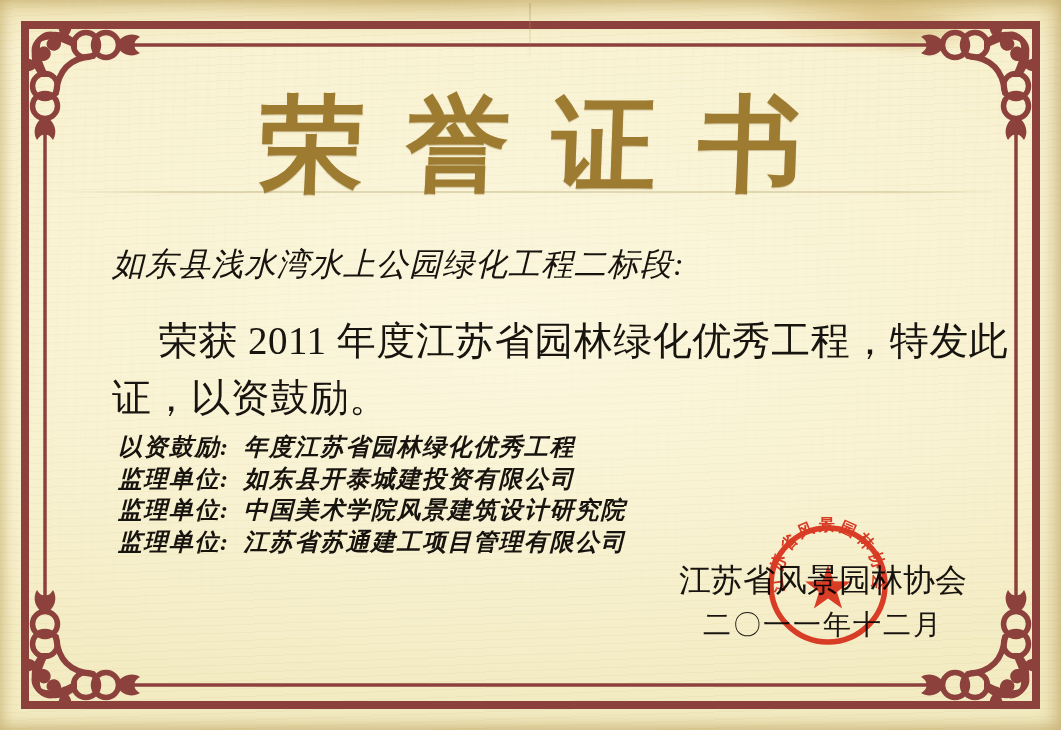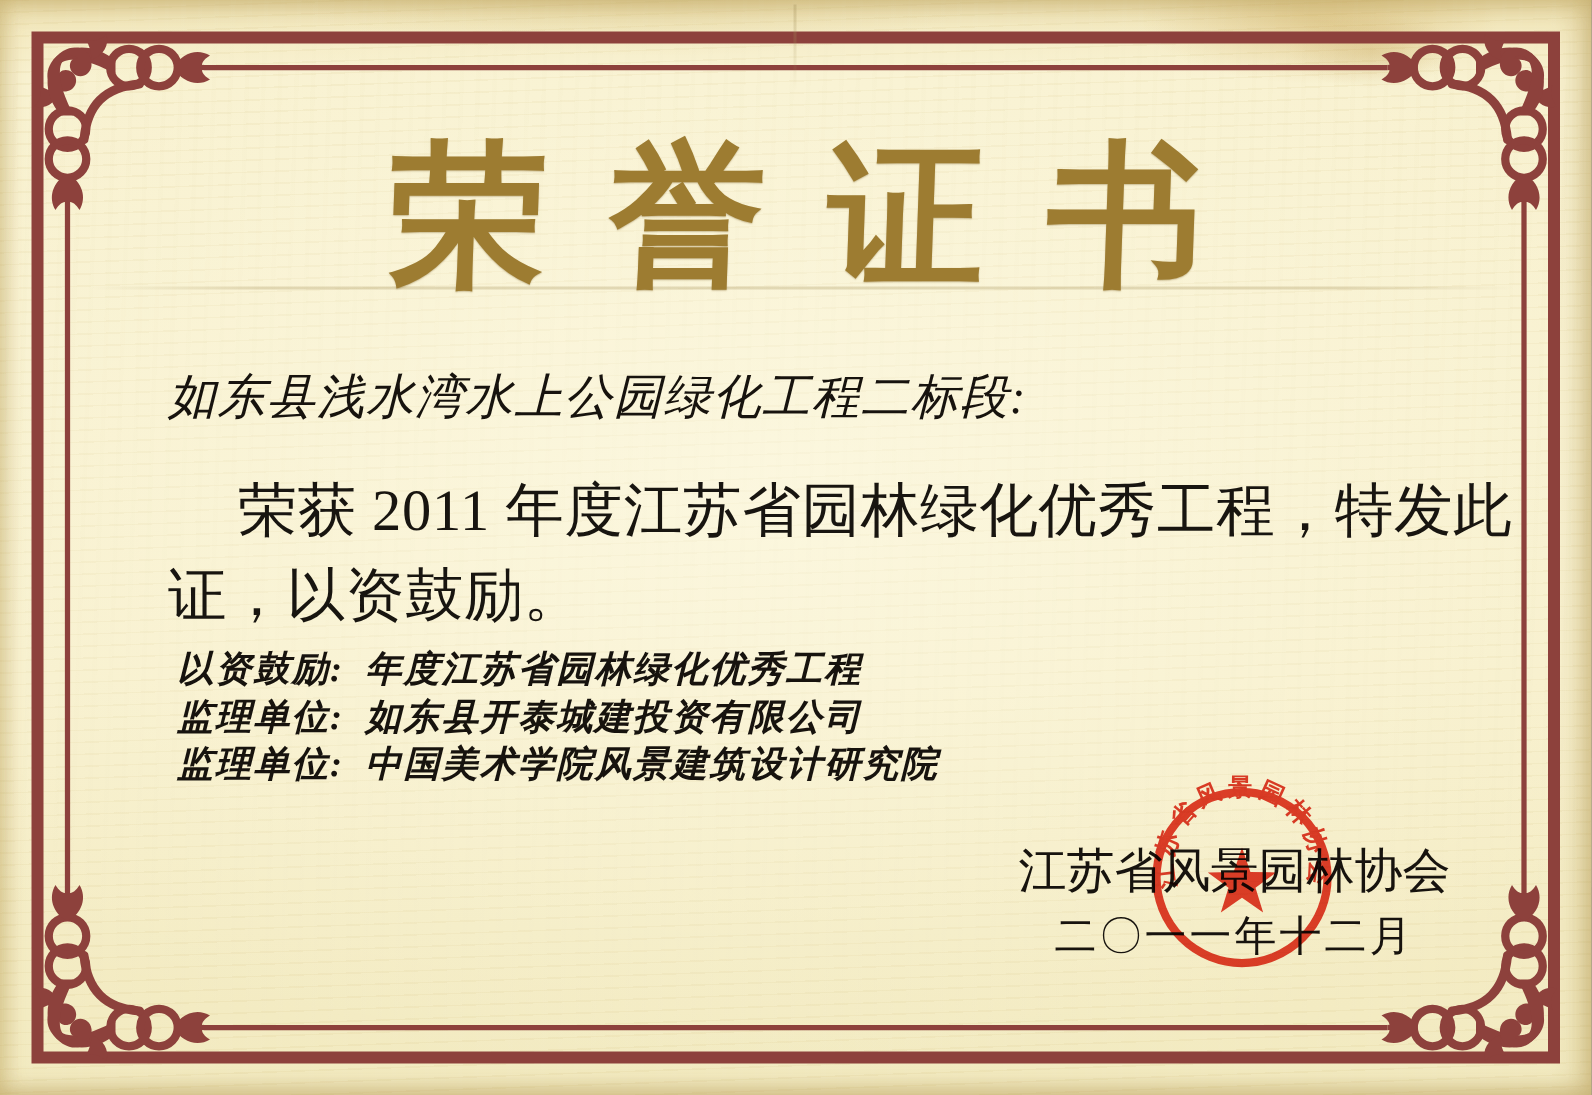--- a/index.html
+++ b/index.html
@@ -135,20 +135,23 @@
   <div class="units">
     <div class="row">
       <span class="label">以资鼓励:</span><span class="value">年度江苏省园林绿化优秀工程</span>
     </div>
     <div class="row">
       <span class="label">监理单位:</span><span class="value">如东县开泰城建投资有限公司</span>
     </div>
     <div class="row">
       <span class="label">监理单位:</span><span class="value">中国美术学院风景建筑设计研究院</span>
     </div>
+    <div class="row">
+      <span class="label">监理单位:</span><span class="value">江苏省苏通建工项目管理有限公司</span>
+    </div>
   </div>
 
   <div class="issuer-block">
     <div class="issuer">江苏省风景园林协会</div>
     <div class="issue-date">二〇一一年十二月</div>
   </div>
 
   <svg class="seal" viewBox="0 0 152 152" aria-hidden="true">
     <defs>
       <path id="sealArc" d="M 34 86 A 46 46 0 1 1 118 86" fill="none"></path>

